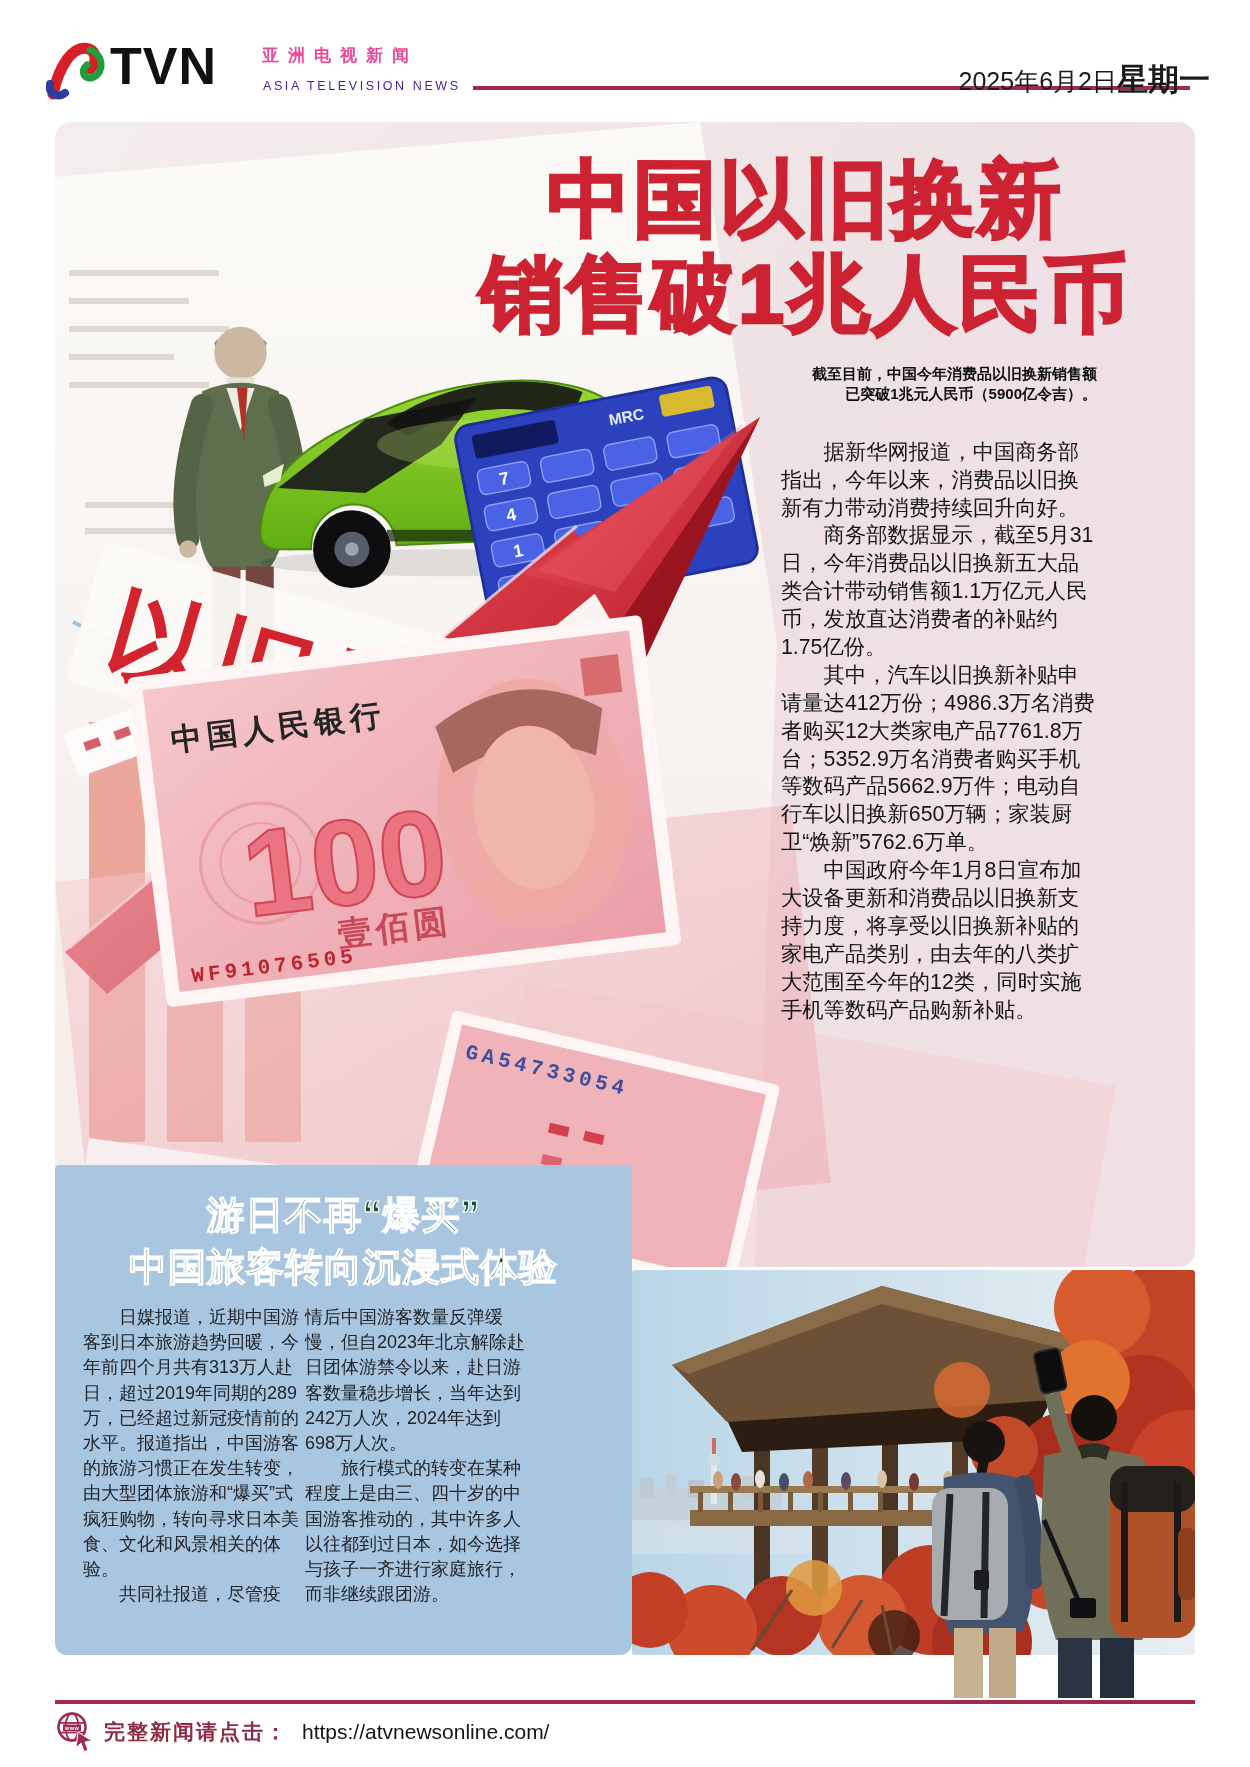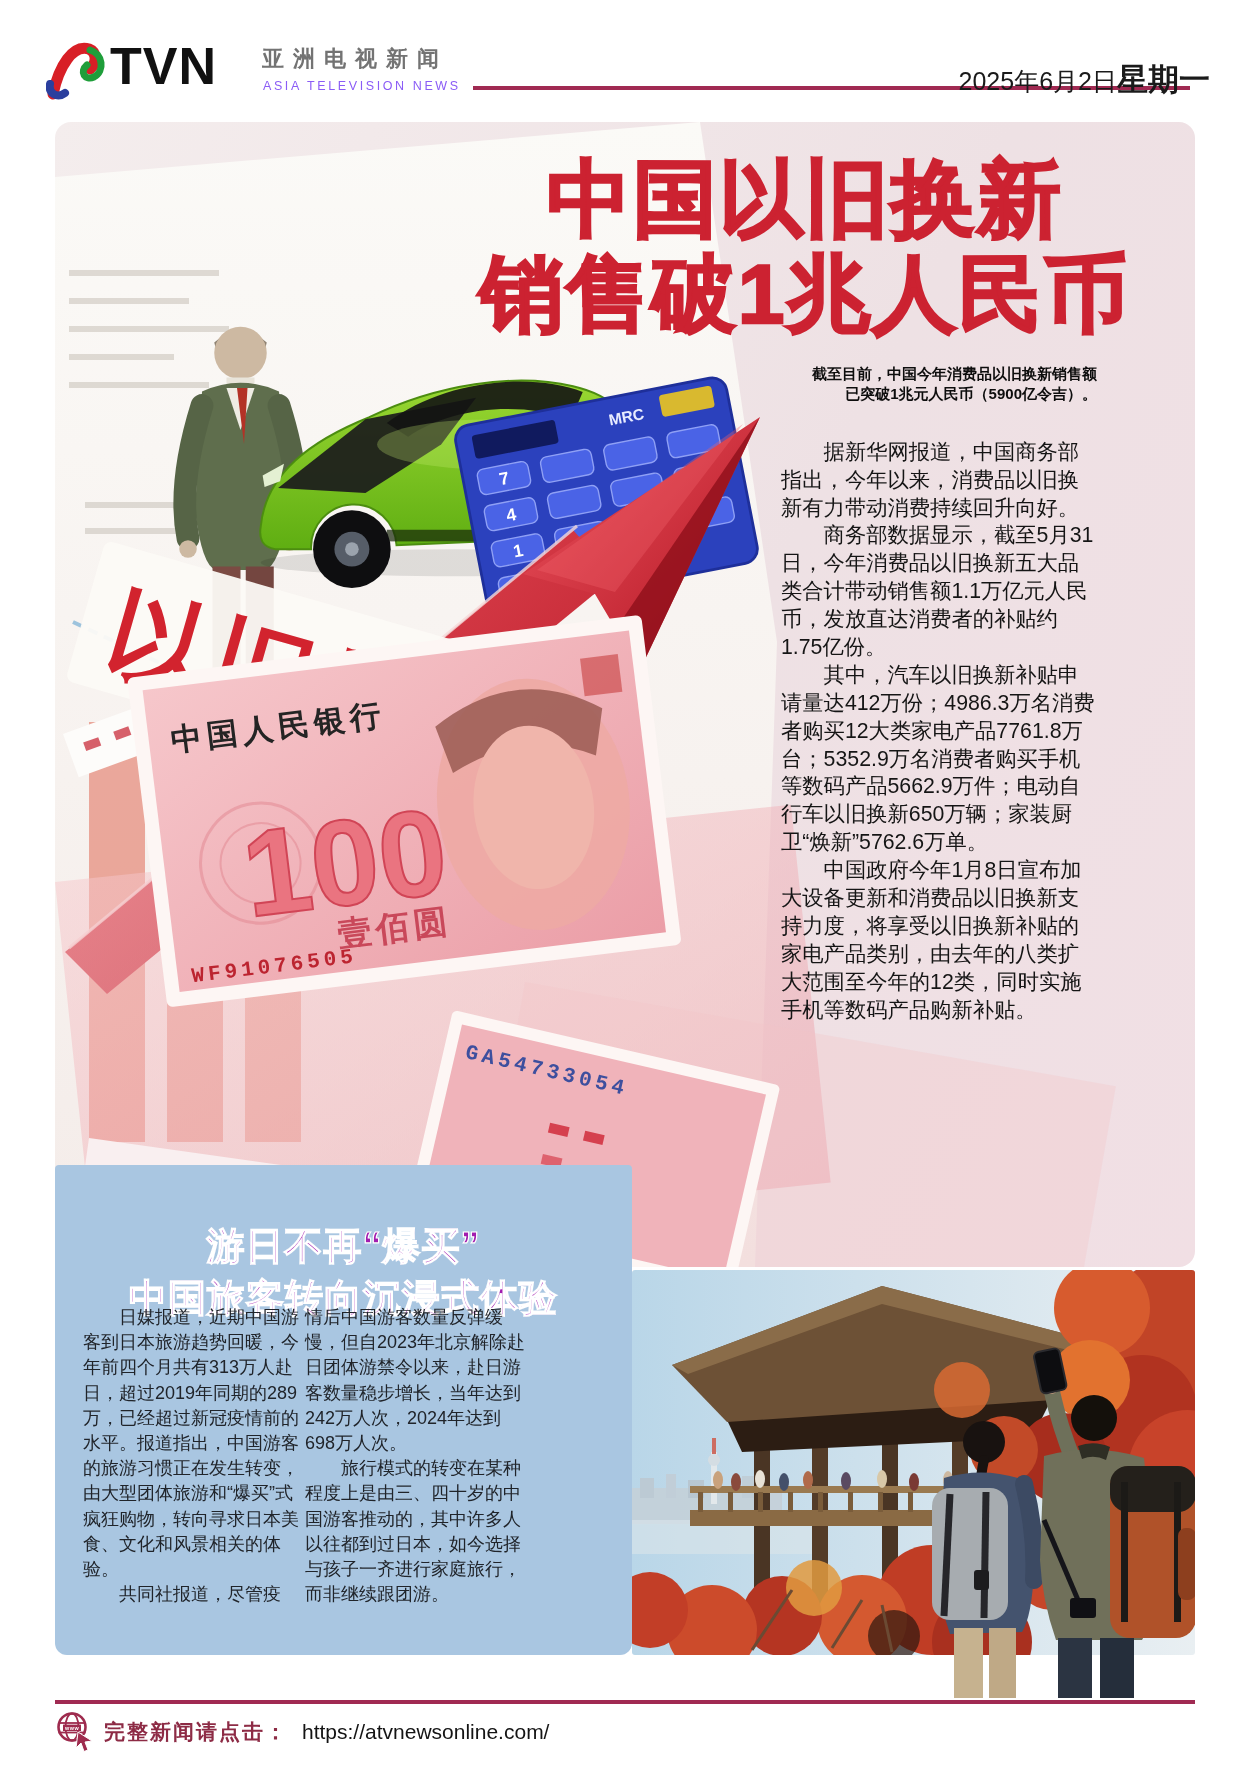--- a/index.html
+++ b/index.html
@@ -2,43 +2,43 @@
 <html><head>
 <meta charset="utf-8">
 <style>
   html,body{margin:0;padding:0;background:#fff;}
   .page{position:relative;width:1250px;height:1767px;background:#fff;overflow:hidden;
         font-family:"Liberation Sans","DejaVu Sans",sans-serif;padding-left:20px;}
   .abs{position:absolute;}
 
   
   .brand-word{left:110px;top:36px;font-size:52px;font-weight:900;color:#111;letter-spacing:1px;}
-  .brand-cn{left:262px;top:44px;font-size:22px;font-weight:700;color:#737373;letter-spacing:9px;}
-  .brand-en{left:263px;top:79px;font-size:12.5px;color:#8b5cf6;letter-spacing:2.6px;}
+  .brand-cn{left:262px;top:44px;font-size:17px;font-weight:700;color:#ec4899;letter-spacing:9px;}
+  .brand-en{left:263px;top:79px;font-size:12.5px;color:#4c1d95;letter-spacing:2.6px;}
   .header-rule{left:473px;top:86px;width:717px;height:3.5px;background:#a02a52;}
   .date-block{right:60px;top:46px;display:flex;align-items:baseline;color:#1a1a1a;}
   .date-text{font-size:25px;margin-top:19px;}
   .weekday-text{font-size:31px;font-weight:900;}
 
   
   .pink-panel{left:55px;top:122px;width:1140px;height:1145px;border-radius:16px;overflow:hidden;
     background:linear-gradient(118deg,#f4eded 0%,#eee1e4 55%,#f1dfe4 100%);}
   .collage-svg{position:absolute;left:0;top:0;}
   .headline{position:absolute;right:40px;top:30px;width:700px;text-align:center;
     color:#cc2231;font-weight:900;line-height:1.13;letter-spacing:2px;
     font-size:84px;-webkit-text-stroke:2.5px #cc2231;}
   .rcol{position:absolute;left:726px;top:242px;width:316px;color:#151515;}
   .lead{font-size:15px;font-weight:700;line-height:1.36;text-indent:2em;margin:0;color:#0d0d0d;text-align:right;}
   .a1-body{margin-top:34px;}
   .a1-body p{font-size:21.3px;line-height:1.31;margin:0;text-indent:2em;}
 
   
   .blue-panel{left:55px;top:1165px;width:577px;height:490px;background:#a9c6e1;border-radius:4px 4px 12px 12px;}
-  .a2-title{position:absolute;left:0;top:24px;width:100%;text-align:center;color:#a21caf;
-    font-size:38px;font-weight:900;line-height:1.38;letter-spacing:1px;margin-top:31px;-webkit-text-stroke:1.2px #fff;}
+  .a2-title{position:absolute;left:0;top:24px;width:100%;text-align:center;color:#14532d;
+    font-size:38px;font-weight:900;line-height:1.38;letter-spacing:1px;-webkit-text-stroke:1.2px #fff;}
   .a2-cols{position:absolute;left:28px;top:140px;display:flex;color:#20242a;}
   .a2-col{width:222px;}
   .a2-col p{font-size:18px;line-height:1.4;margin:0;text-indent:2em;}
   .a2-col p.no-indent{text-indent:0;}
 
   
   .photo-svg{left:632px;top:1270px;}
 
   
   .footer-rule{left:55px;top:1700px;width:1140px;height:3.5px;background:#a02a52;}

